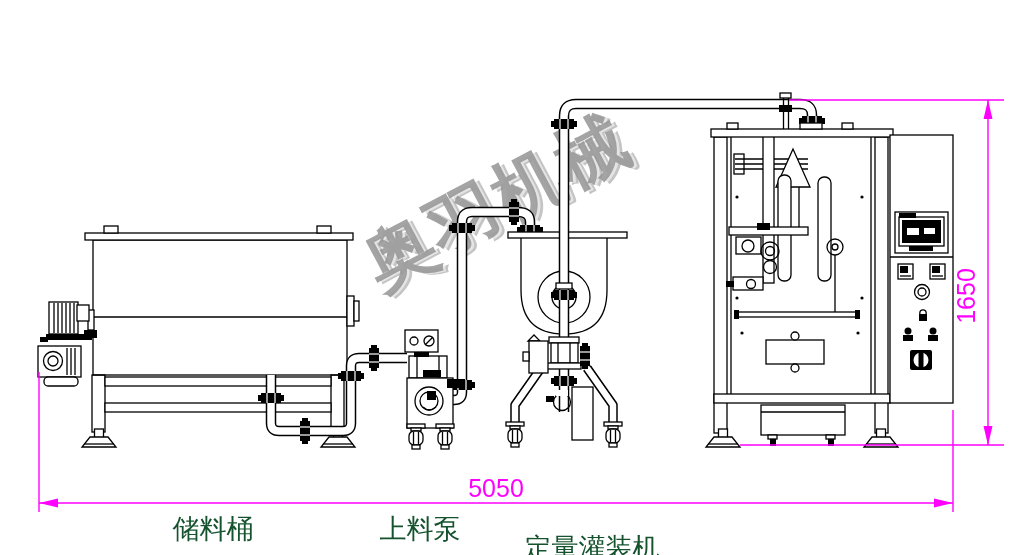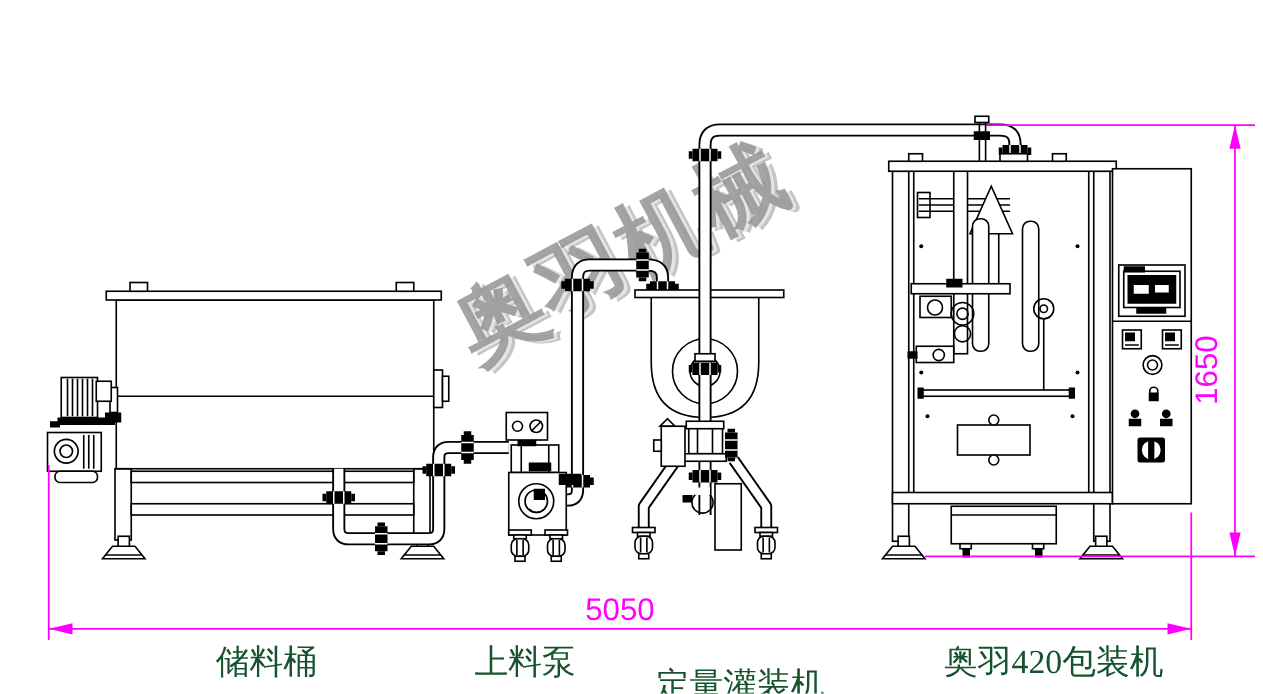--- a/index.html
+++ b/index.html
@@ -305,14 +305,13 @@
       <polygon points="988,445 983.5,426 992.5,426" class="magf"></polygon>
     </g>
   </svg>
 
   <div class="dimtxt" style="left:496px;top:503px;transform:translate(-50%,-100%);">5050</div>
   <div class="dimtxt" style="left:966px;top:296px;transform:translate(-50%,-50%) rotate(-90deg);">1650</div>
 
   <div class="txt" style="left:213px;top:511px;">储料桶</div>
   <div class="txt" style="left:420px;top:511px;">上料泵</div>
   <div class="txt" style="left:592px;top:530px;">定量灌装机</div>
-  <div class="txt" style="left:843px;top:511px;">奥羽420包装机</div>
 </div>
 
 </body></html>

